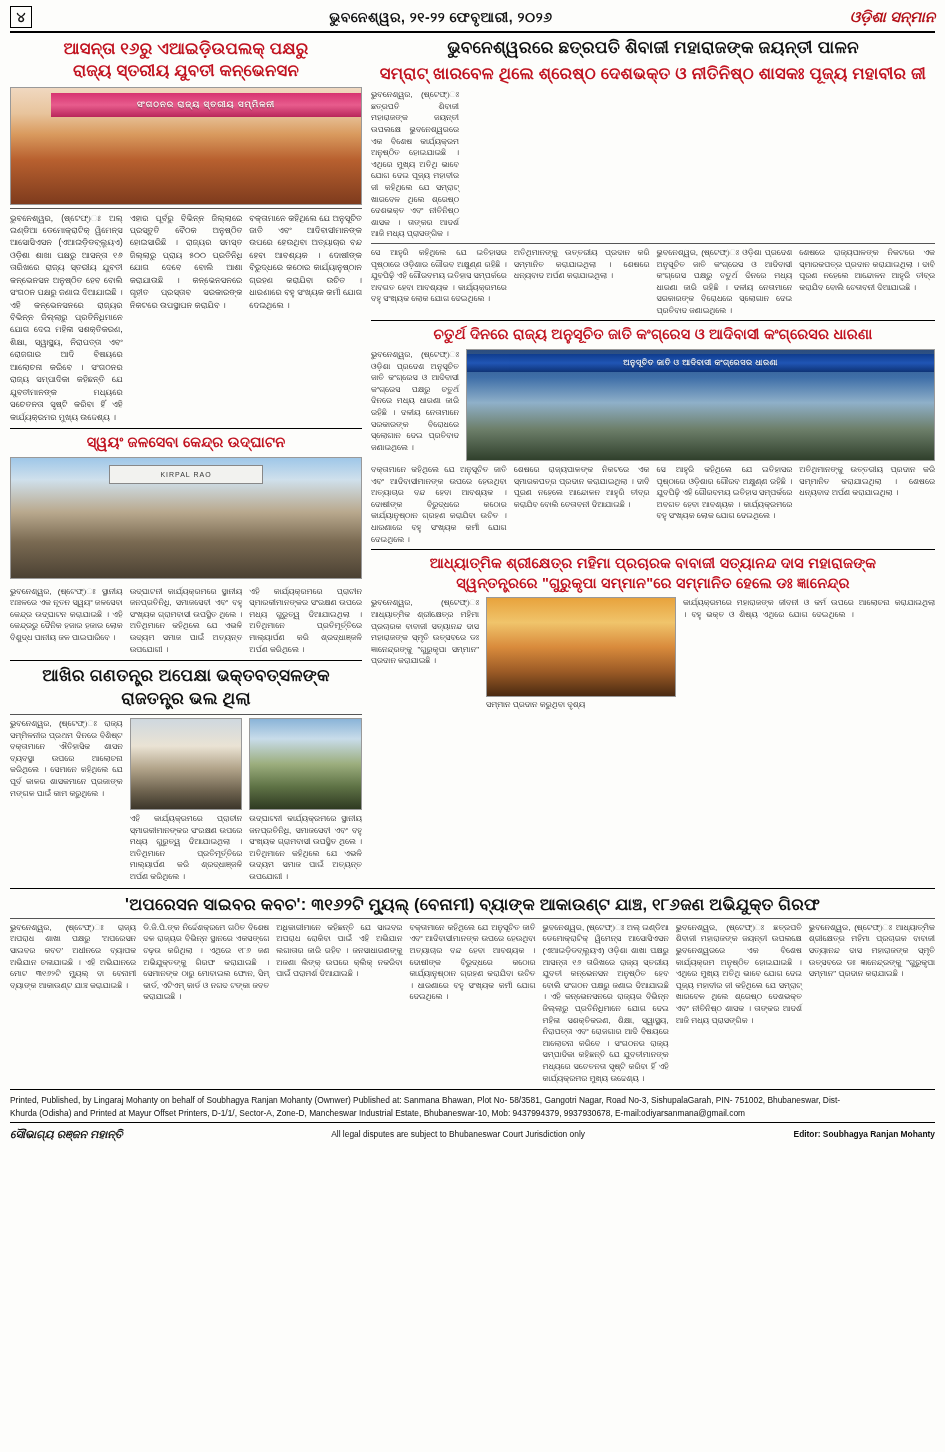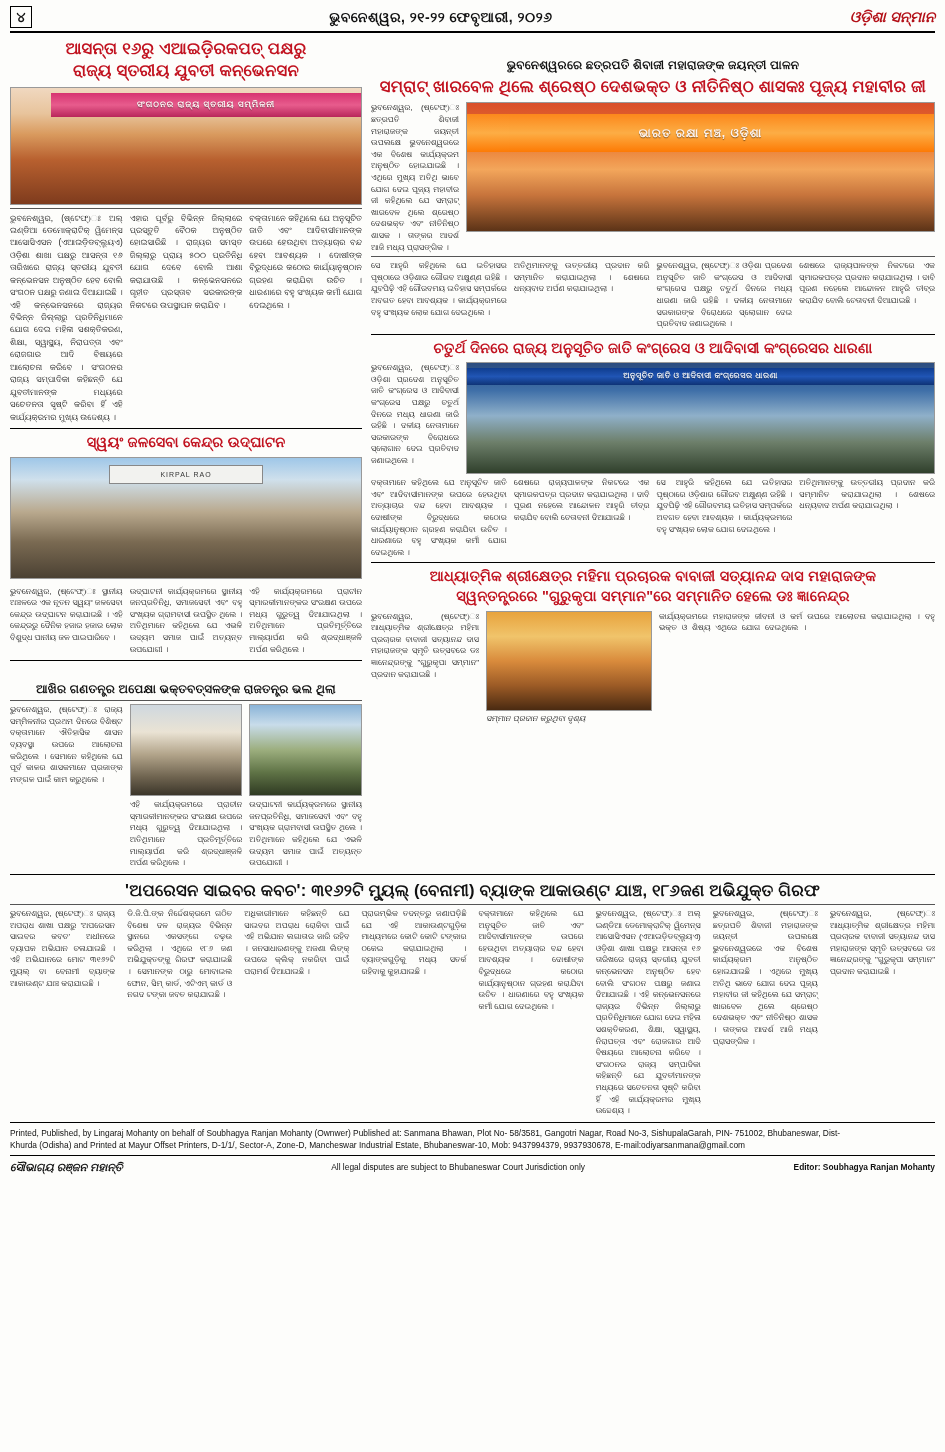--- a/index.html
+++ b/index.html
@@ -29,21 +29,21 @@
   
   .rule { border-top:1px solid #000; margin:4px 0; }
   .rule-thin { border-top:.6px solid #555; margin:3px 0; }
 
   .headline {
     text-align:center; font-weight:bold; color:#c1121f;
     line-height:1.35; letter-spacing:.2px;
   }
   .h-lg { font-size:16.5px; }
   .h-md { font-size:14.5px; }
-  .h-sm { font-size:12px;margin-top:20px; }
+  .h-sm { font-size:17px; }
   .h-black { color:#111; }
 
   .cols { display:flex; gap:7px; }
   .col { flex:1; }
   .body-text {
     font-size:8.3px; line-height:1.5; text-align:justify;
     color:#1a1a1a; hyphens:auto; word-break:break-word;
   }
   .body-text.dense { font-size:8px; line-height:1.45; }
 
@@ -133,21 +133,21 @@
   <div class="masthead">
     <div class="page-num">୪</div>
     <div class="masthead-center">ଭୁବନେଶ୍ୱର, ୨୧-୨୨ ଫେବୃଆରୀ, ୨୦୨୬</div>
     <div class="masthead-right">ଓଡ଼ିଶା ସନ୍ମାନ</div>
   </div>
 
   <div style="display:flex; gap:9px;">
 
     <div style="width:352px;">
 
-      <div class="headline h-lg">ଆସନ୍ତା ୧୬ରୁ ଏଆଇଡ଼ିରକପତ୍ ପକ୍ଷରୁ</div>
+      <div class="headline h-lg">ଆସନ୍ତା ୧୬ରୁ ଏଆଇଡ଼ିଉପଲକ୍ ପକ୍ଷରୁ</div>
       <div class="headline h-lg">ରାଜ୍ୟ ସ୍ତରୀୟ ଯୁବତୀ କନ୍‌ଭେନସନ</div>
 
       <div class="photo ph-a" style="height:118px; margin-top:5px;">
         <div class="banner-strip pink">ସଂଗଠନର ରାଜ୍ୟ ସ୍ତରୀୟ ସମ୍ମିଳନୀ</div>
       </div>
 
       <div class="rule-thin"></div>
 
       <div class="cols" style="margin-top:2px;">
         <div class="col body-text">ଭୁବନେଶ୍ୱର, (ଷ୍ଟେଫ୍‌)ଃ ଅଲ୍‌ ଇଣ୍ଡିଆ ଡେମୋକ୍ରାଟିକ୍ ୱିମେନ୍ସ ଆସୋସିଏସନ (ଏଆଇଡ଼ିଡବ୍ଲ୍ୟୁଏ) ଓଡ଼ିଶା ଶାଖା ପକ୍ଷରୁ ଆସନ୍ତା ୧୬ ତାରିଖରେ ରାଜ୍ୟ ସ୍ତରୀୟ ଯୁବତୀ କନ୍‌ଭେନସନ ଅନୁଷ୍ଠିତ ହେବ ବୋଲି ସଂଗଠନ ପକ୍ଷରୁ ଜଣାଇ ଦିଆଯାଇଛି । ଏହି କନ୍‌ଭେନସନରେ ରାଜ୍ୟର ବିଭିନ୍ନ ଜିଲ୍ଲାରୁ ପ୍ରତିନିଧିମାନେ ଯୋଗ ଦେଇ ମହିଳା ସଶକ୍ତିକରଣ, ଶିକ୍ଷା, ସ୍ୱାସ୍ଥ୍ୟ, ନିରାପତ୍ତା ଏବଂ ରୋଜଗାର ଆଦି ବିଷୟରେ ଆଲୋଚନା କରିବେ । ସଂଗଠନର ରାଜ୍ୟ ସମ୍ପାଦିକା କହିଛନ୍ତି ଯେ ଯୁବତୀମାନଙ୍କ ମଧ୍ୟରେ ସଚେତନତା ସୃଷ୍ଟି କରିବା ହିଁ ଏହି କାର୍ଯ୍ୟକ୍ରମର ମୁଖ୍ୟ ଉଦ୍ଦେଶ୍ୟ ।</div>
@@ -186,25 +186,20 @@
       </div>
     </div>
 
     <div style="flex:1;">
 
       <div class="headline h-sm h-black">ଭୁବନେଶ୍ୱରରେ ଛତ୍ରପତି ଶିବାଜୀ ମହାରାଜଙ୍କ ଜୟନ୍ତୀ ପାଳନ</div>
       <div class="headline h-lg" style="margin-top:2px;">ସମ୍ରାଟ୍ ଖାରବେଳ ଥିଲେ ଶ୍ରେଷ୍ଠ ଦେଶଭକ୍ତ ଓ ନୀତିନିଷ୍ଠ ଶାସକଃ ପୂଜ୍ୟ ମହାବୀର ଜୀ</div>
 
       <div style="display:flex; gap:7px; margin-top:5px;">
         <div style="width:88px;" class="body-text dense">ଭୁବନେଶ୍ୱର, (ଷ୍ଟେଫ୍‌)ଃ ଛତ୍ରପତି ଶିବାଜୀ ମହାରାଜଙ୍କ ଜୟନ୍ତୀ ଉପଲକ୍ଷେ ଭୁବନେଶ୍ୱରରେ ଏକ ବିଶେଷ କାର୍ଯ୍ୟକ୍ରମ ଅନୁଷ୍ଠିତ ହୋଇଯାଇଛି । ଏଥିରେ ମୁଖ୍ୟ ଅତିଥି ଭାବେ ଯୋଗ ଦେଇ ପୂଜ୍ୟ ମହାବୀର ଜୀ କହିଥିଲେ ଯେ ସମ୍ରାଟ୍ ଖାରବେଳ ଥିଲେ ଶ୍ରେଷ୍ଠ ଦେଶଭକ୍ତ ଏବଂ ନୀତିନିଷ୍ଠ ଶାସକ । ତାଙ୍କର ଆଦର୍ଶ ଆଜି ମଧ୍ୟ ପ୍ରାସଙ୍ଗିକ ।</div>
-        <div style="flex:1;">
-          <div class="photo ph-b" style="height:130px;">
-            <div class="banner-strip">ଭାରତ ରକ୍ଷା ମଞ୍ଚ, ଓଡ଼ିଶା</div>
-          </div>
-        </div>
       </div>
 
       <div class="rule-thin"></div>
 
       <div class="cols" style="margin-top:2px;">
         <div class="col body-text dense">ସେ ଆହୁରି କହିଥିଲେ ଯେ ଇତିହାସର ପୃଷ୍ଠାରେ ଓଡ଼ିଶାର ଗୌରବ ଅକ୍ଷୁଣ୍ଣ ରହିଛି । ଯୁବପିଢ଼ି ଏହି ଗୌରବମୟ ଇତିହାସ ସମ୍ପର୍କରେ ଅବଗତ ହେବା ଆବଶ୍ୟକ । କାର୍ଯ୍ୟକ୍ରମରେ ବହୁ ସଂଖ୍ୟକ ଲୋକ ଯୋଗ ଦେଇଥିଲେ ।</div>
         <div class="col body-text dense">ଅତିଥିମାନଙ୍କୁ ଉତ୍ତରୀୟ ପ୍ରଦାନ କରି ସମ୍ମାନିତ କରାଯାଇଥିଲା । ଶେଷରେ ଧନ୍ୟବାଦ ଅର୍ପଣ କରାଯାଇଥିଲା ।</div>
         <div class="col body-text dense">ଭୁବନେଶ୍ୱର, (ଷ୍ଟେଫ୍‌)ଃ ଓଡ଼ିଶା ପ୍ରଦେଶ ଅନୁସୂଚିତ ଜାତି କଂଗ୍ରେସ ଓ ଆଦିବାସୀ କଂଗ୍ରେସ ପକ୍ଷରୁ ଚତୁର୍ଥ ଦିନରେ ମଧ୍ୟ ଧାରଣା ଜାରି ରହିଛି । ଦଳୀୟ ନେତାମାନେ ସରକାରଙ୍କ ବିରୋଧରେ ସ୍ଲୋଗାନ ଦେଇ ପ୍ରତିବାଦ ଜଣାଇଥିଲେ ।</div>
         <div class="col body-text dense">ଶେଷରେ ରାଜ୍ୟପାଳଙ୍କ ନିକଟରେ ଏକ ସ୍ମାରକପତ୍ର ପ୍ରଦାନ କରାଯାଇଥିଲା । ଦାବି ପୂରଣ ନହେଲେ ଆନ୍ଦୋଳନ ଆହୁରି ତୀବ୍ର କରାଯିବ ବୋଲି ଚେତାବନୀ ଦିଆଯାଇଛି ।</div>
       </div>
@@ -229,37 +224,36 @@
         <div class="col body-text dense">ଅତିଥିମାନଙ୍କୁ ଉତ୍ତରୀୟ ପ୍ରଦାନ କରି ସମ୍ମାନିତ କରାଯାଇଥିଲା । ଶେଷରେ ଧନ୍ୟବାଦ ଅର୍ପଣ କରାଯାଇଥିଲା ।</div>
       </div>
 
       <div class="rule" style="margin-top:4px;"></div>
 
       <div class="headline h-md">ଆଧ୍ୟାତ୍ମିକ ଶ୍ରୀକ୍ଷେତ୍ର ମହିମା ପ୍ରଚାରକ ବାବାଜୀ ସତ୍ୟାନନ୍ଦ ଦାସ ମହାରାଜଙ୍କ</div>
       <div class="headline h-md">ସ୍ୱନ୍ତନ୍ତ୍ରରେ "ଗୁରୁକୃପା ସମ୍ମାନ"ରେ ସମ୍ମାନିତ ହେଲେ ଡଃ ଜ୍ଞାନେନ୍ଦ୍ର</div>
 
       <div style="display:flex; gap:7px; margin-top:4px;">
         <div style="width:108px;" class="body-text dense">ଭୁବନେଶ୍ୱର, (ଷ୍ଟେଫ୍‌)ଃ ଆଧ୍ୟାତ୍ମିକ ଶ୍ରୀକ୍ଷେତ୍ର ମହିମା ପ୍ରଚାରକ ବାବାଜୀ ସତ୍ୟାନନ୍ଦ ଦାସ ମହାରାଜଙ୍କ ସ୍ମୃତି ଉତ୍ସବରେ ଡଃ ଜ୍ଞାନେନ୍ଦ୍ରଙ୍କୁ "ଗୁରୁକୃପା ସମ୍ମାନ" ପ୍ରଦାନ କରାଯାଇଛି ।</div>
-        <div style="width:166px;font-style:italic;">
+        <div style="width:190px;">
           <div class="photo ph-g" style="height:100px;"></div>
           <div class="body-text dense" style="margin-top:2px;">ସମ୍ମାନ ପ୍ରଦାନ କରୁଥିବା ଦୃଶ୍ୟ</div>
         </div>
         <div style="flex:1;font-family:Liberation Mono, monospace;" class="body-text dense">କାର୍ଯ୍ୟକ୍ରମରେ ମହାରାଜଙ୍କ ଜୀବନୀ ଓ କର୍ମ ଉପରେ ଆଲୋଚନା କରାଯାଇଥିଲା । ବହୁ ଭକ୍ତ ଓ ଶିଷ୍ୟ ଏଥିରେ ଯୋଗ ଦେଇଥିଲେ ।</div>
       </div>
     </div>
   </div>
 
   <div class="rule" style="margin-top:5px;"></div>
   <div class="headline h-lg h-black">'ଅପରେସନ ସାଇବର କବଚ': ୩୧୬୨ଟି ମ୍ୟୁଲ୍ (ବେନାମୀ) ବ୍ୟାଙ୍କ ଆକାଉଣ୍ଟ ଯାଞ୍ଚ, ୧୮୬ଜଣ ଅଭିଯୁକ୍ତ ଗିରଫ</div>
   <div class="rule-thin"></div>
-  <div class="cols" style="margin-top:2px;gap:12px;">
+  <div class="cols" style="margin-top:2px;">
     <div class="col body-text dense">ଭୁବନେଶ୍ୱର, (ଷ୍ଟେଫ୍‌)ଃ ରାଜ୍ୟ ଅପରାଧ ଶାଖା ପକ୍ଷରୁ 'ଅପରେସନ ସାଇବର କବଚ' ଅଧୀନରେ ବ୍ୟାପକ ଅଭିଯାନ ଚଳାଯାଇଛି । ଏହି ଅଭିଯାନରେ ମୋଟ ୩୧୬୨ଟି ମ୍ୟୁଲ୍ ବା ବେନାମୀ ବ୍ୟାଙ୍କ ଆକାଉଣ୍ଟ ଯାଞ୍ଚ କରାଯାଇଛି ।</div>
     <div class="col body-text dense">ଡି.ଜି.ପି.ଙ୍କ ନିର୍ଦ୍ଦେଶକ୍ରମେ ଗଠିତ ବିଶେଷ ଦଳ ରାଜ୍ୟର ବିଭିନ୍ନ ସ୍ଥାନରେ ଏକସଙ୍ଗେ ଚଢ଼ଉ କରିଥିଲା । ଏଥିରେ ୧୮୬ ଜଣ ଅଭିଯୁକ୍ତଙ୍କୁ ଗିରଫ କରାଯାଇଛି । ସେମାନଙ୍କ ଠାରୁ ମୋବାଇଲ ଫୋନ, ସିମ୍ କାର୍ଡ, ଏଟିଏମ୍ କାର୍ଡ ଓ ନଗଦ ଟଙ୍କା ଜବତ କରାଯାଇଛି ।</div>
     <div class="col body-text dense">ଅଧିକାରୀମାନେ କହିଛନ୍ତି ଯେ ସାଇବର ଅପରାଧ ରୋକିବା ପାଇଁ ଏହି ଅଭିଯାନ ଲଗାତାର ଜାରି ରହିବ । ଜନସାଧାରଣଙ୍କୁ ଅଜଣା ଲିଙ୍କ୍ ଉପରେ କ୍ଲିକ୍ ନକରିବା ପାଇଁ ପରାମର୍ଶ ଦିଆଯାଇଛି ।</div>
-    <div class="col body-text dense">ପ୍ରାରମ୍ଭିକ ତଦନ୍ତରୁ ଜଣାପଡ଼ିଛି ଯେ ଏହି ଆକାଉଣ୍ଟଗୁଡ଼ିକ ମାଧ୍ୟମରେ କୋଟି କୋଟି ଟଙ୍କାର ଠକେଇ କରାଯାଇଥିଲା । ବ୍ୟାଙ୍କଗୁଡ଼ିକୁ ମଧ୍ୟ ସତର୍କ ରହିବାକୁ କୁହାଯାଇଛି ।</div>
     <div class="col body-text dense">ବକ୍ତାମାନେ କହିଥିଲେ ଯେ ଅନୁସୂଚିତ ଜାତି ଏବଂ ଆଦିବାସୀମାନଙ୍କ ଉପରେ ହେଉଥିବା ଅତ୍ୟାଚାର ବନ୍ଦ ହେବା ଆବଶ୍ୟକ । ଦୋଷୀଙ୍କ ବିରୁଦ୍ଧରେ କଠୋର କାର୍ଯ୍ୟାନୁଷ୍ଠାନ ଗ୍ରହଣ କରାଯିବା ଉଚିତ । ଧାରଣାରେ ବହୁ ସଂଖ୍ୟକ କର୍ମୀ ଯୋଗ ଦେଇଥିଲେ ।</div>
     <div class="col body-text dense">ଭୁବନେଶ୍ୱର, (ଷ୍ଟେଫ୍‌)ଃ ଅଲ୍‌ ଇଣ୍ଡିଆ ଡେମୋକ୍ରାଟିକ୍ ୱିମେନ୍ସ ଆସୋସିଏସନ (ଏଆଇଡ଼ିଡବ୍ଲ୍ୟୁଏ) ଓଡ଼ିଶା ଶାଖା ପକ୍ଷରୁ ଆସନ୍ତା ୧୬ ତାରିଖରେ ରାଜ୍ୟ ସ୍ତରୀୟ ଯୁବତୀ କନ୍‌ଭେନସନ ଅନୁଷ୍ଠିତ ହେବ ବୋଲି ସଂଗଠନ ପକ୍ଷରୁ ଜଣାଇ ଦିଆଯାଇଛି । ଏହି କନ୍‌ଭେନସନରେ ରାଜ୍ୟର ବିଭିନ୍ନ ଜିଲ୍ଲାରୁ ପ୍ରତିନିଧିମାନେ ଯୋଗ ଦେଇ ମହିଳା ସଶକ୍ତିକରଣ, ଶିକ୍ଷା, ସ୍ୱାସ୍ଥ୍ୟ, ନିରାପତ୍ତା ଏବଂ ରୋଜଗାର ଆଦି ବିଷୟରେ ଆଲୋଚନା କରିବେ । ସଂଗଠନର ରାଜ୍ୟ ସମ୍ପାଦିକା କହିଛନ୍ତି ଯେ ଯୁବତୀମାନଙ୍କ ମଧ୍ୟରେ ସଚେତନତା ସୃଷ୍ଟି କରିବା ହିଁ ଏହି କାର୍ଯ୍ୟକ୍ରମର ମୁଖ୍ୟ ଉଦ୍ଦେଶ୍ୟ ।</div>
     <div class="col body-text dense">ଭୁବନେଶ୍ୱର, (ଷ୍ଟେଫ୍‌)ଃ ଛତ୍ରପତି ଶିବାଜୀ ମହାରାଜଙ୍କ ଜୟନ୍ତୀ ଉପଲକ୍ଷେ ଭୁବନେଶ୍ୱରରେ ଏକ ବିଶେଷ କାର୍ଯ୍ୟକ୍ରମ ଅନୁଷ୍ଠିତ ହୋଇଯାଇଛି । ଏଥିରେ ମୁଖ୍ୟ ଅତିଥି ଭାବେ ଯୋଗ ଦେଇ ପୂଜ୍ୟ ମହାବୀର ଜୀ କହିଥିଲେ ଯେ ସମ୍ରାଟ୍ ଖାରବେଳ ଥିଲେ ଶ୍ରେଷ୍ଠ ଦେଶଭକ୍ତ ଏବଂ ନୀତିନିଷ୍ଠ ଶାସକ । ତାଙ୍କର ଆଦର୍ଶ ଆଜି ମଧ୍ୟ ପ୍ରାସଙ୍ଗିକ ।</div>
     <div class="col body-text dense">ଭୁବନେଶ୍ୱର, (ଷ୍ଟେଫ୍‌)ଃ ଆଧ୍ୟାତ୍ମିକ ଶ୍ରୀକ୍ଷେତ୍ର ମହିମା ପ୍ରଚାରକ ବାବାଜୀ ସତ୍ୟାନନ୍ଦ ଦାସ ମହାରାଜଙ୍କ ସ୍ମୃତି ଉତ୍ସବରେ ଡଃ ଜ୍ଞାନେନ୍ଦ୍ରଙ୍କୁ "ଗୁରୁକୃପା ସମ୍ମାନ" ପ୍ରଦାନ କରାଯାଇଛି ।</div>
   </div>
 
   <div class="footer">
     <div>Printed, Published, by Lingaraj Mohanty on behalf of Soubhagya Ranjan Mohanty (Ownwer) Published at: Sanmana Bhawan, Plot No- 58/3581, Gangotri Nagar, Road No-3, SishupalaGarah,  PIN- 751002, Bhubaneswar, Dist-</div>
     <div>Khurda (Odisha) and Printed at Mayur Offset Printers, D-1/1/, Sector-A, Zone-D, Mancheswar Industrial Estate, Bhubaneswar-10, Mob: 9437994379, 9937930678,  E-mail:odiyarsanmana@gmail.com</div>
     <div class="footer-rule"></div>

